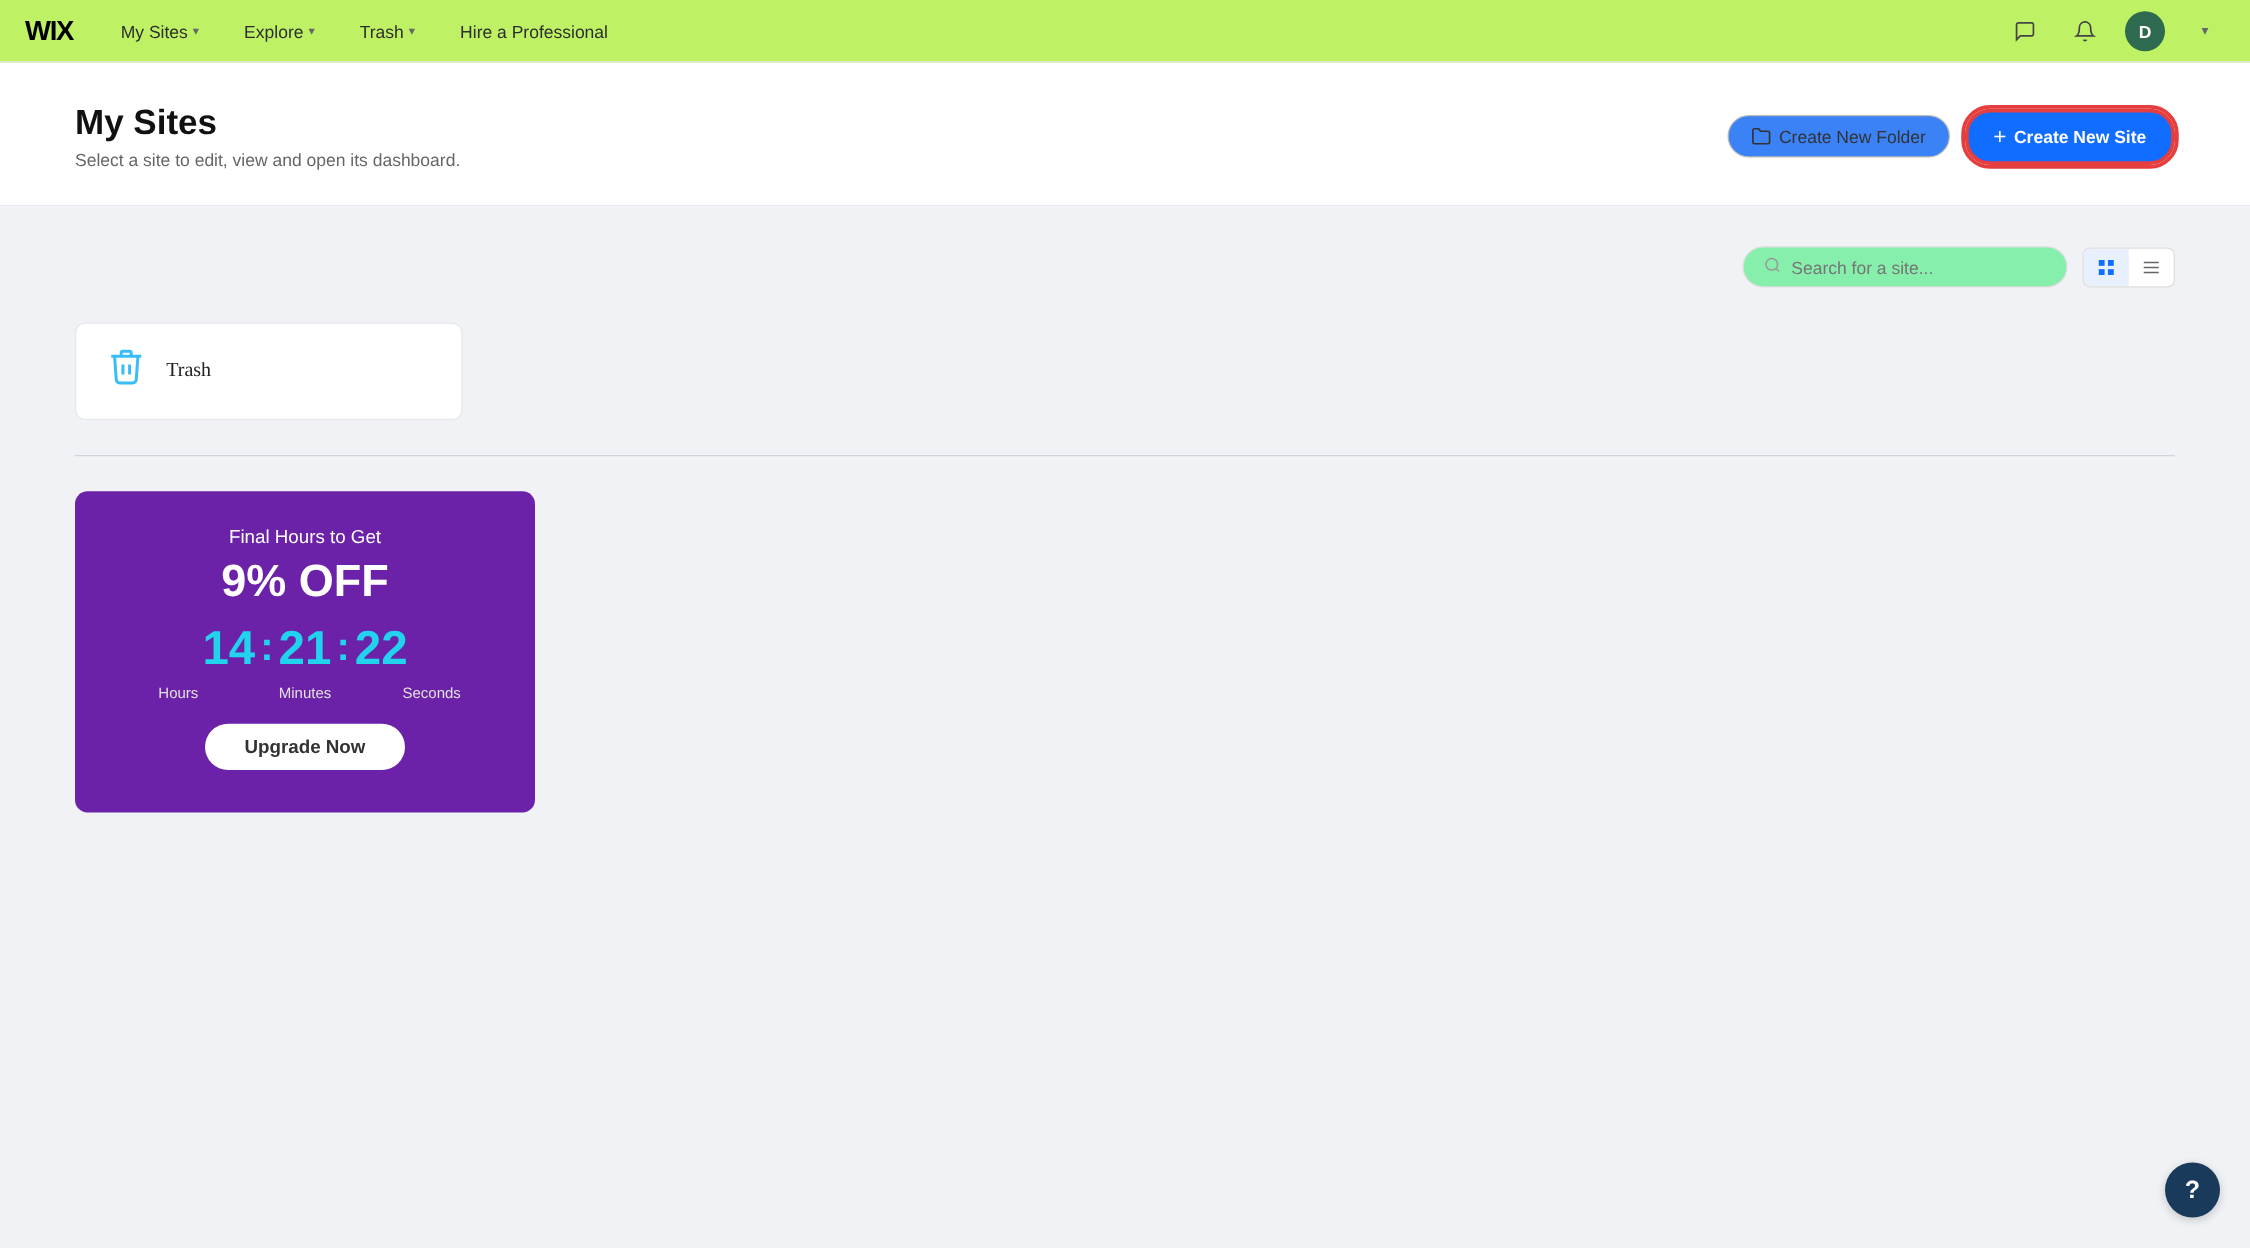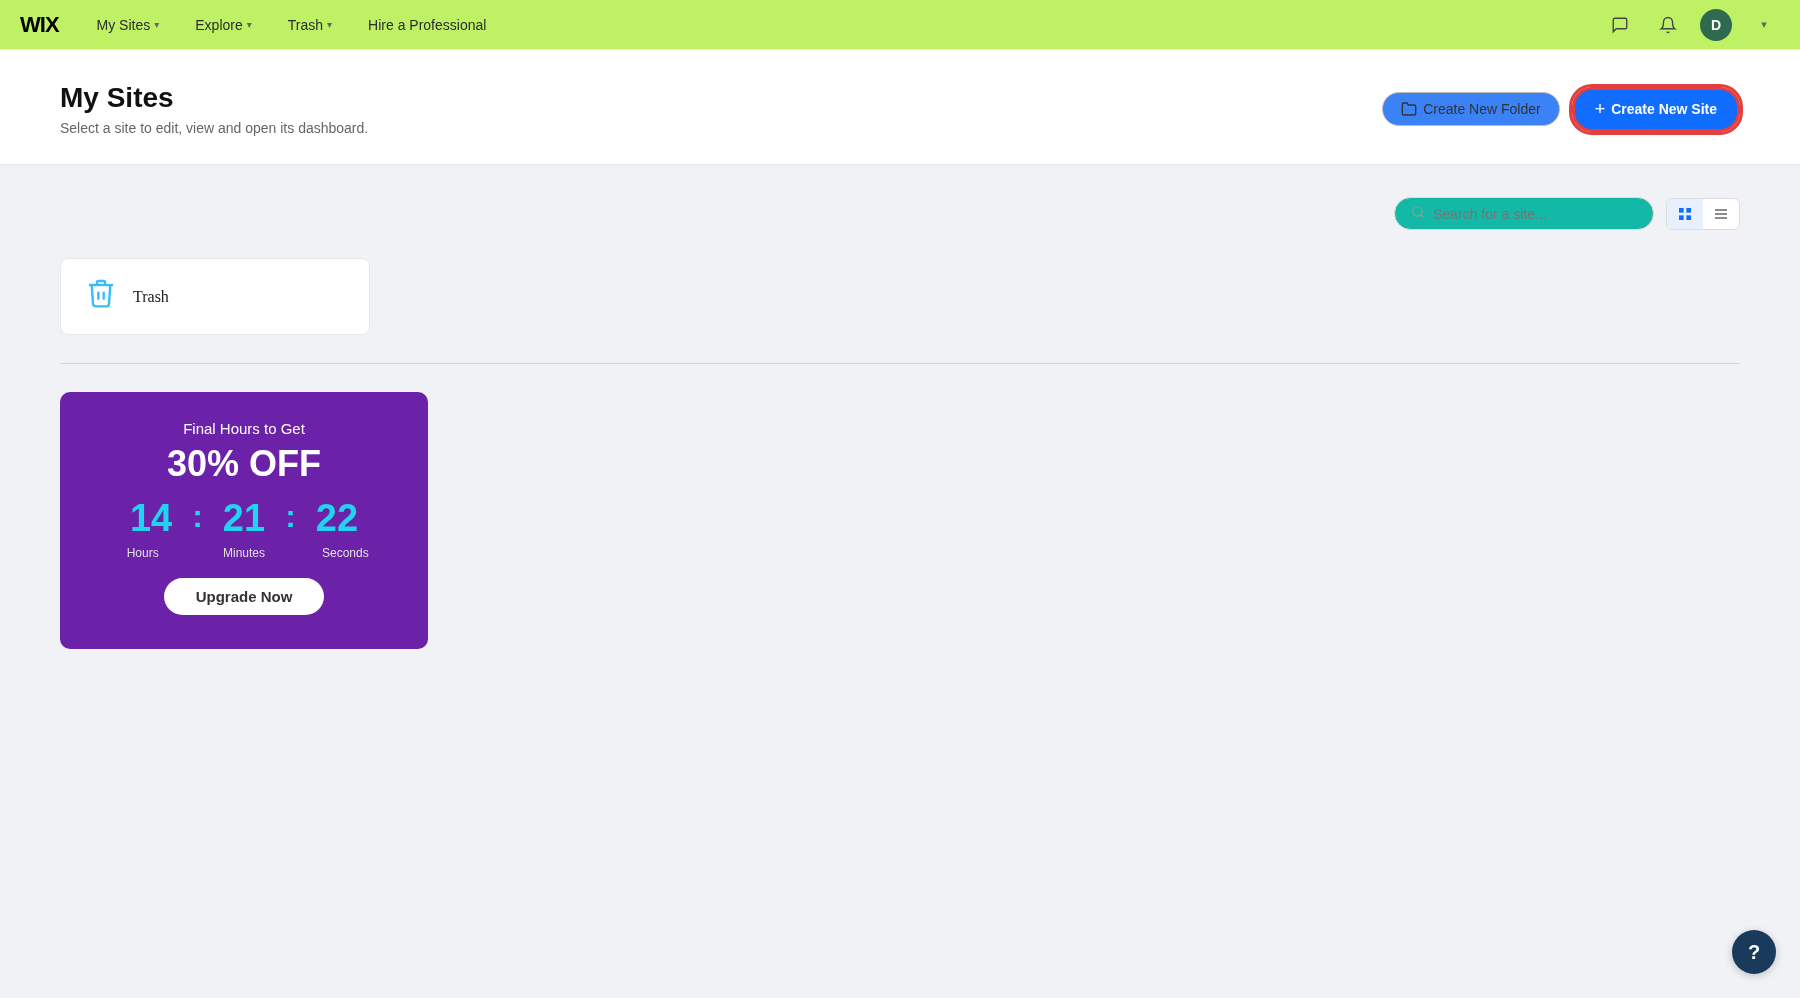--- a/index.html
+++ b/index.html
@@ -133,21 +133,21 @@
       display: flex;
       align-items: center;
       justify-content: flex-end;
       gap: 12px;
       margin-bottom: 28px;
     }
     .search-bar {
       display: flex;
       align-items: center;
       gap: 8px;
-      background: #14b8a6;
+      background: #86efac;
       border: 1px solid #ddd;
       border-radius: 20px;
       padding: 7px 16px;
       width: 260px;
     }
     .search-bar input {
       border: none;
       outline: none;
       font-size: 14px;
       color: #444;
@@ -222,21 +222,21 @@
     .promo-discount {
       font-size: 36px;
       font-weight: 800;
       margin-bottom: 12px;
       color: #fff;
     }
     .promo-timer {
       display: flex;
       align-items: center;
       justify-content: center;
-      gap: 20px;
+      gap: 4px;
       margin-bottom: 6px;
     }
     .timer-unit {
       font-size: 38px;
       font-weight: 700;
       color: #22d3ee;
     }
     .timer-colon {
       font-size: 32px;
       font-weight: 700;
@@ -390,21 +390,21 @@
         <path d="M9 6V4a1 1 0 0 1 1-1h4a1 1 0 0 1 1 1v2"></path>
       </svg>
     </div>
     <span class="trash-label">Trash</span>
   </div>
 
   <hr class="divider">
 
   <div class="promo-card">
     <p class="promo-header">Final Hours to Get</p>
-    <p class="promo-discount">30% OFF</p>
+    <p class="promo-discount">9% OFF</p>
     <div class="promo-timer">
       <span class="timer-unit">14</span>
       <span class="timer-colon">:</span>
       <span class="timer-unit">21</span>
       <span class="timer-colon">:</span>
       <span class="timer-unit">22</span>
     </div>
     <div class="timer-labels">
       <span class="timer-label">Hours</span>
       <span class="timer-label">Minutes</span>

